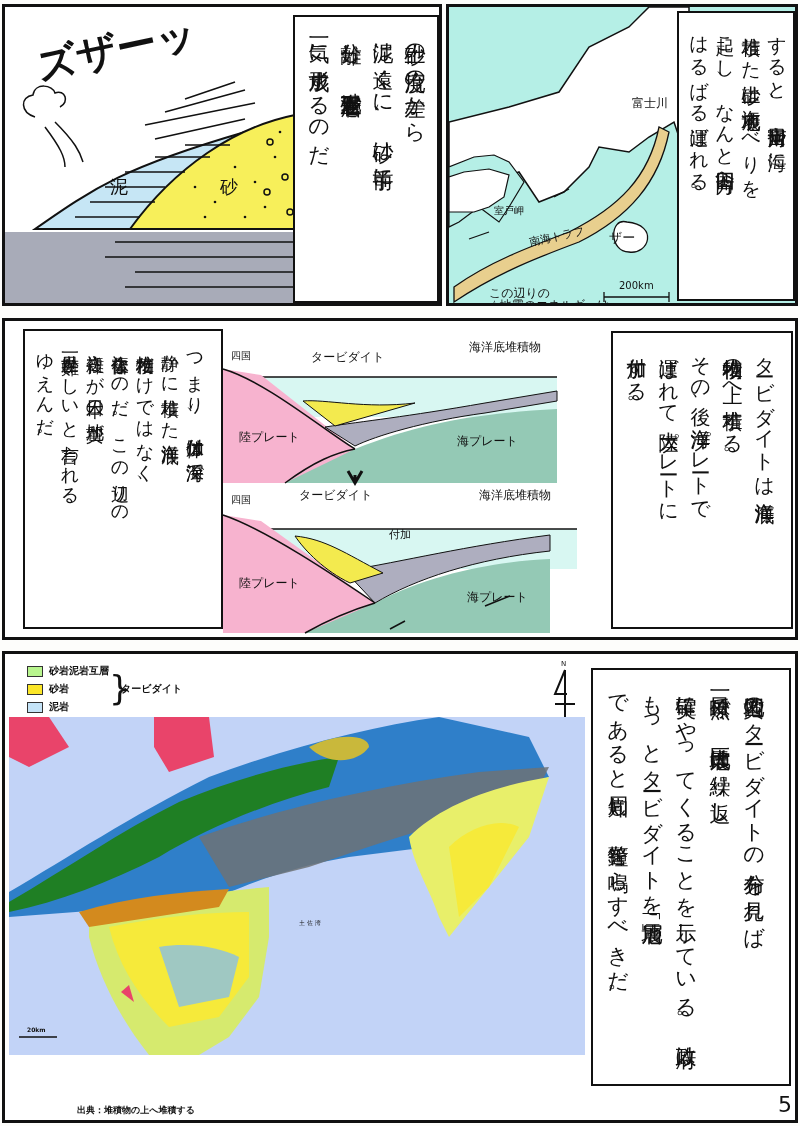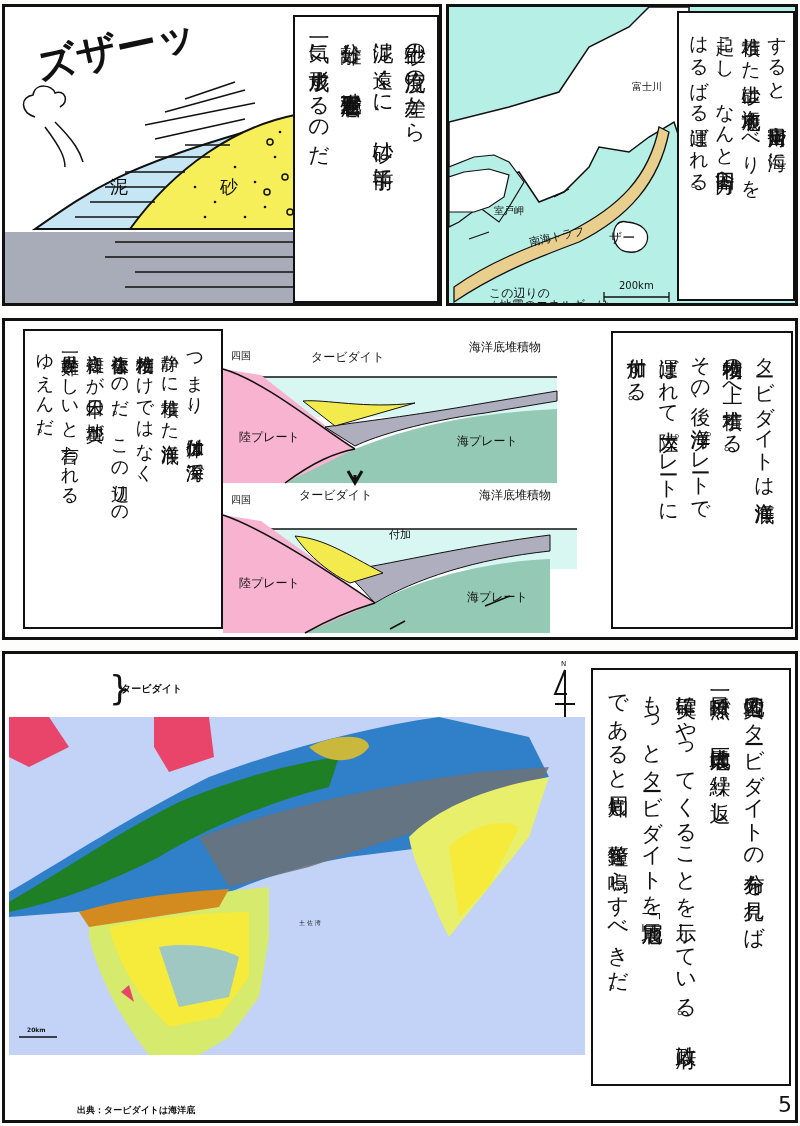--- a/index.html
+++ b/index.html
@@ -75,21 +75,21 @@
     <path d="M0 160 L25 150 L45 148 L60 155 L75 175 L60 200 L50 215 L30 200 L10 215 L0 220 Z" fill="#b5efe6" stroke="#111" stroke-width="1.2"></path>
     <path d="M0 170 L15 165 L40 162 L60 168 L55 190 L40 200 L25 205 L0 205 Z" fill="#fff" stroke="#111" stroke-width="1.2"></path>
     <path d="M210 120 C200 170 170 200 120 225 C80 240 40 255 5 280 L5 295 C50 265 90 250 130 235 C180 210 210 175 220 125 Z" fill="#e8cf8e" stroke="#111" stroke-width="1.3"></path>
     <path d="M120 182 L105 190" stroke="#111" stroke-width="1.3"></path>
     <path d="M40 225 L20 232" stroke="#111" stroke-width="1.3"></path>
     <path d="M178 215 C160 210 160 245 180 245 C200 248 210 218 178 215 Z" fill="#fff" stroke="#111" stroke-width="1.3"></path>
     <line x1="155" y1="290" x2="220" y2="290" stroke="#111" stroke-width="1.3"></line>
     <line x1="155" y1="285" x2="155" y2="295" stroke="#111" stroke-width="1.3"></line>
     <line x1="220" y1="285" x2="220" y2="295" stroke="#111" stroke-width="1.3"></line>
   </svg>
-  <div class="lbl" style="left:183px;top:73px;font-size:10px;">富士川</div>
+  <div class="lbl" style="left:183px;top:88px;font-size:12px;">富士川</div>
   <div class="lbl" style="left:45px;top:197px;font-size:10px;">室戸岬</div>
   <div class="lbl" style="left:80px;top:222px;font-size:11px;transform:rotate(-12deg);">南海トラフ</div>
   <div class="lbl" style="left:160px;top:222px;font-size:13px;">ザー</div>
   <div class="lbl" style="left:40px;top:258px;font-size:12px;margin-top:32px;">☆地震のエネルギーは</div>
   <div class="lbl" style="left:40px;top:278px;font-size:12px;">この辺りの</div>
   <div class="lbl" style="left:170px;top:273px;font-size:10px;">200km</div>
   <div class="caption" style="left:228px;top:4px;width:118px;height:290px;">
     <div class="vtext" style="font-size:19px;line-height:26px;">
       <div>すると、富士川河口や海に</div>
       <div>堆積した土砂は海底地すべりを</div>
@@ -153,20 +153,34 @@
       <div>タービダイトは海洋底</div>
       <div>堆積物の上へ堆積する。</div>
       <div>その後、海洋プレートで</div>
       <div>運ばれて大陸プレートに</div>
       <div>付加する。</div>
     </div>
   </div>
 </div>
 
 <div class="panel" style="left:2px;top:651px;width:796px;height:472px;">
+  <div style="position:absolute;left:22px;top:8px;">
+    <div style="display:flex;align-items:center;gap:6px;height:18px;">
+      <span style="display:inline-block;width:14px;height:9px;border:1px solid #333;background:#b8f58e;"></span>
+      <span style="font-size:10px;font-weight:bold;">砂岩泥岩互層</span>
+    </div>
+    <div style="display:flex;align-items:center;gap:6px;height:18px;">
+      <span style="display:inline-block;width:14px;height:9px;border:1px solid #333;background:#fbe628;"></span>
+      <span style="font-size:10px;font-weight:bold;">砂岩</span>
+    </div>
+    <div style="display:flex;align-items:center;gap:6px;height:18px;">
+      <span style="display:inline-block;width:14px;height:9px;border:1px solid #333;background:#c4e3f7;"></span>
+      <span style="font-size:10px;font-weight:bold;">泥岩</span>
+    </div>
+  </div>
   <div class="lbl" style="left:104px;top:8px;font-size:34px;line-height:52px;">}</div>
   <div class="lbl" style="left:116px;top:28px;font-size:10px;font-weight:bold;">タービダイト</div>
 
   <div class="lbl" style="left:556px;top:6px;font-size:7px;">N</div>
   <svg width="796" height="472">
     <path d="M560 16 L550 40 L562 40 M560 16 L560 66 M550 50 L570 50" stroke="#111" stroke-width="2" fill="none"></path>
   </svg>
 
   <div style="position:absolute;left:4px;top:63px;width:576px;height:338px;background:#c2d3f7;overflow:hidden;">
     <svg width="576" height="338">
@@ -182,21 +196,21 @@
       <path d="M100 210 C150 200 200 195 240 195 L240 260 L210 300 L160 310 C130 280 110 250 100 210 Z" fill="#f6ea3a"></path>
       <path d="M150 230 C180 225 210 230 230 240 L220 280 L170 290 Z" fill="#9fc8c2"></path>
       <path d="M70 195 C120 180 170 175 220 172 L210 190 L80 210 Z" fill="#d38a1e"></path>
       <path d="M112 275 L120 268 L125 285 Z" fill="#e9446a"></path>
       <line x1="10" y1="320" x2="48" y2="320" stroke="#111" stroke-width="1.5"></line>
     </svg>
     <div class="lbl" style="left:290px;top:202px;font-size:6px;">土 佐 湾</div>
     <div class="lbl" style="left:18px;top:309px;font-size:6px;font-weight:bold;">20km</div>
   </div>
 
-  <div class="lbl" style="left:72px;top:450px;font-size:9px;font-weight:bold;">出典：タービダイトは海洋底</div>
+  <div class="lbl" style="left:72px;top:450px;font-size:9px;font-weight:bold;">出典：堆積物の上へ堆積する</div>
 
   <div class="caption" style="left:586px;top:14px;width:200px;height:418px;">
     <div class="vtext" style="font-size:21px;line-height:34px;">
       <div>地質図のタービダイトの分布を見れば</div>
       <div>一目瞭然で、巨大地震は繰り返し</div>
       <div>確実にやってくることを示している。政府は</div>
       <div>もっとタービダイトを「地震層」</div>
       <div>であると周知し、警鐘を鳴らすべきだ。</div>
     </div>
   </div>

